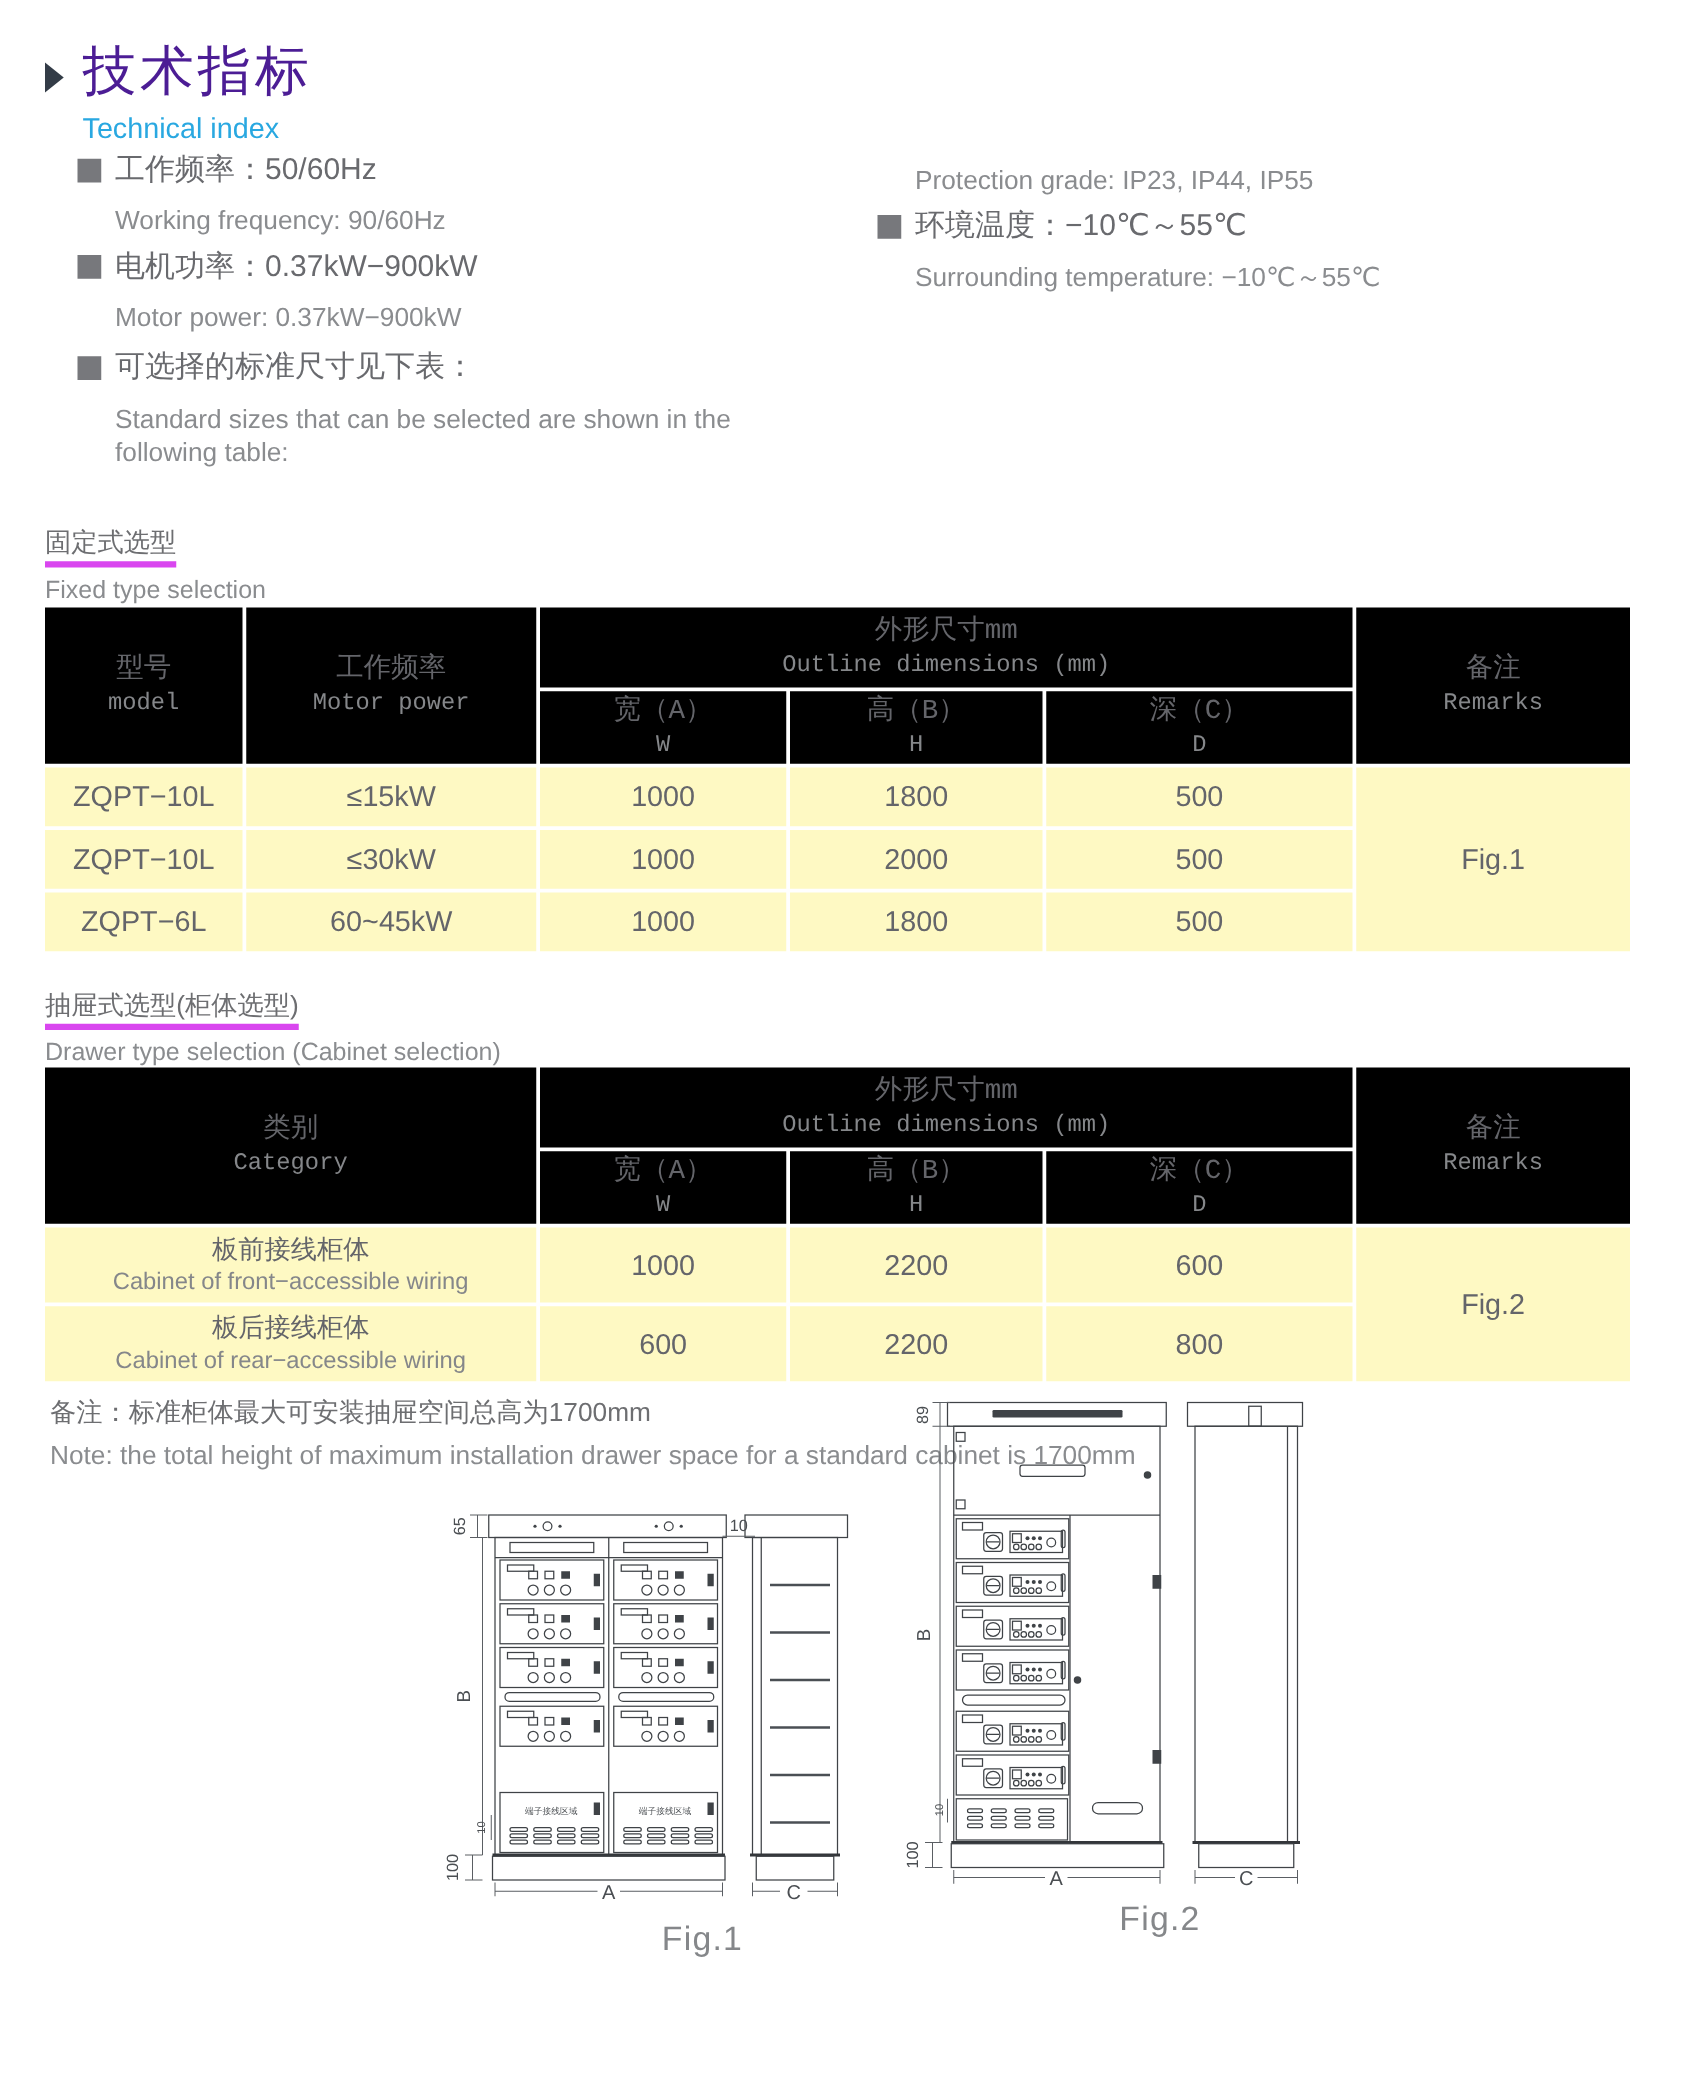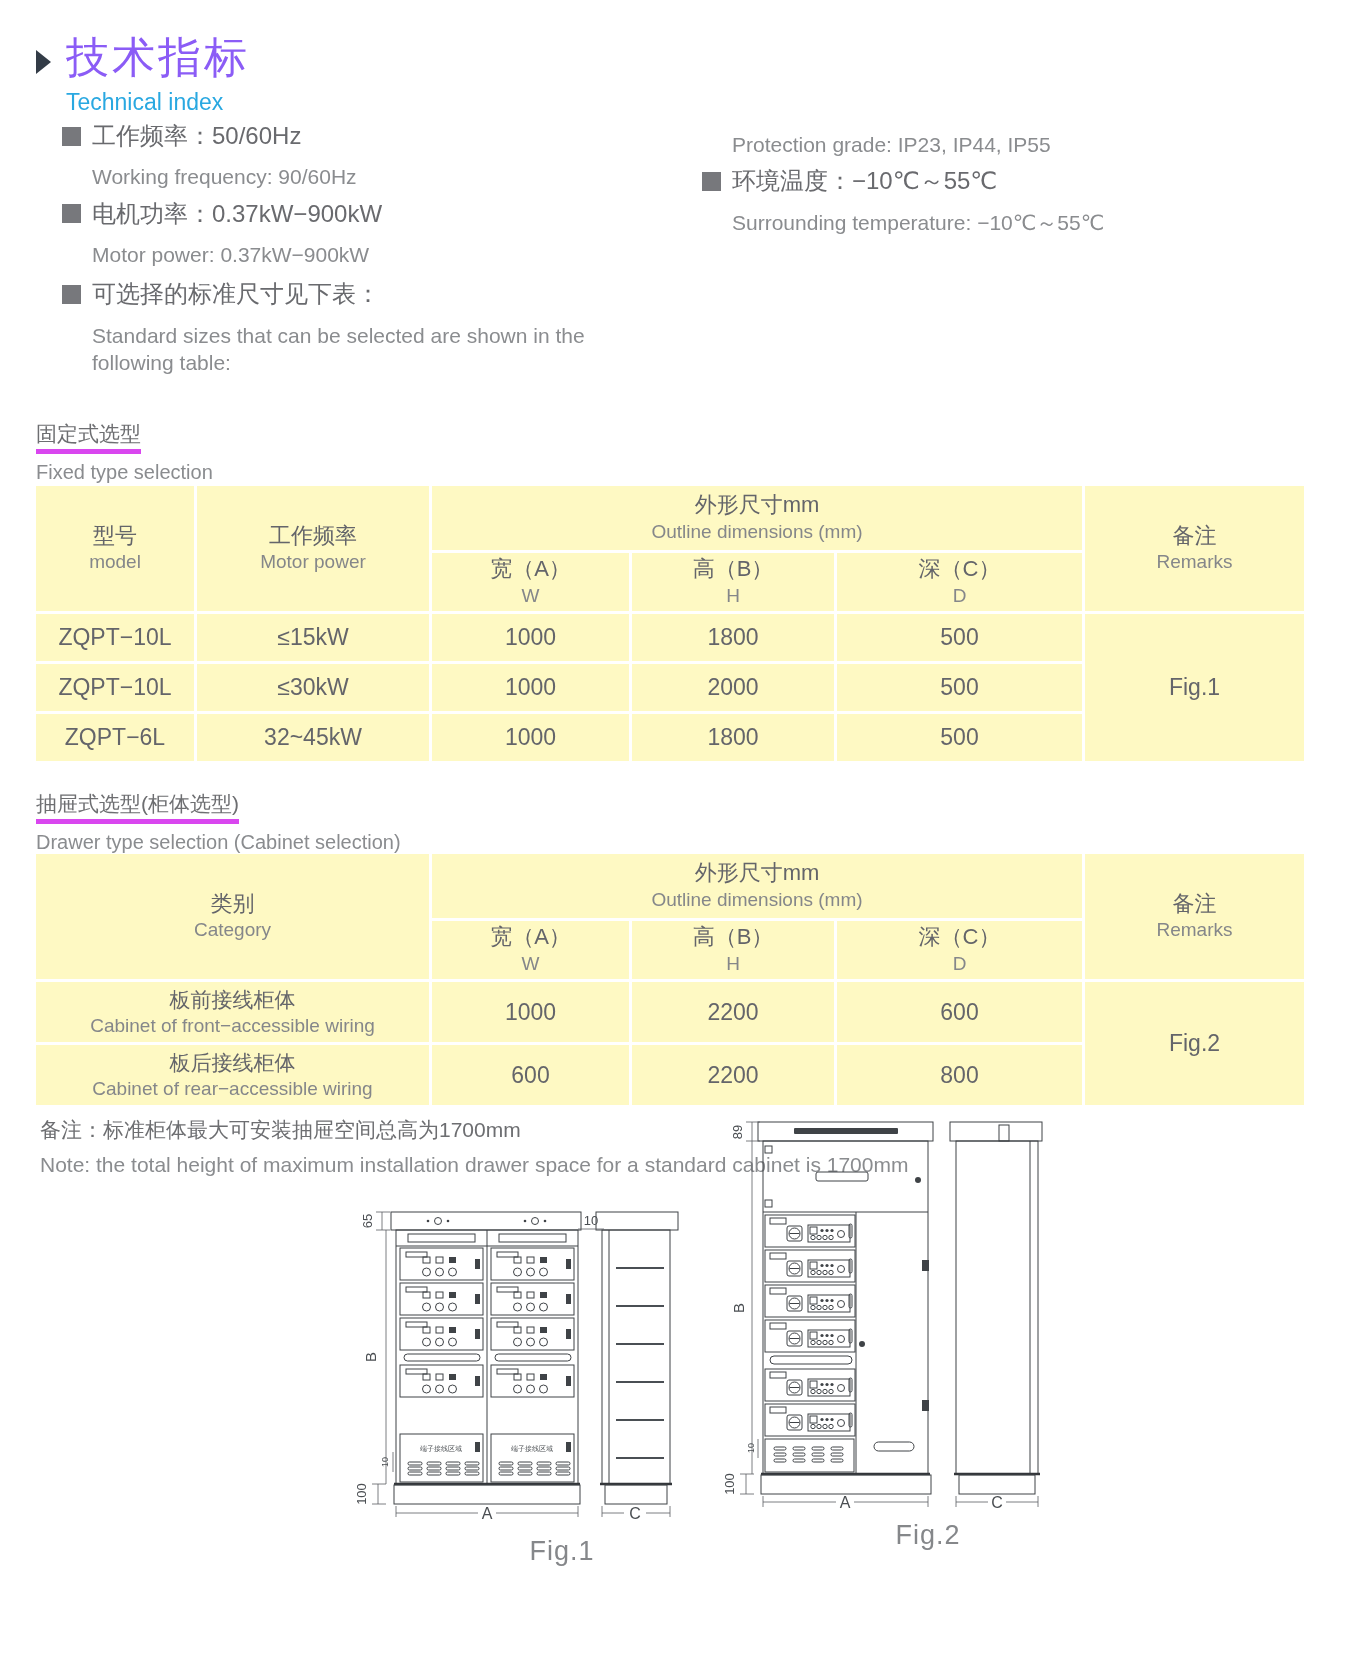--- a/index.html
+++ b/index.html
@@ -3,42 +3,42 @@
 <meta charset="utf-8">
 <style>
   html,body{margin:0;padding:0;background:#ffffff;}
   .page{position:relative;width:1357px;height:1660px;background:#fff;overflow:hidden;
         font-family:"Liberation Sans","DejaVu Sans",sans-serif;color:#6d6e71;}
 
   
   .title-block{position:absolute;left:36px;top:34px;}
   .title-arrow{position:absolute;left:0;top:16px;width:0;height:0;
                border-left:15px solid #333c47;border-top:12px solid transparent;border-bottom:12px solid transparent;}
-  .title-zh{margin-left:30px;font-size:43px;line-height:1.1;color:#8b5cf6;letter-spacing:3px;}
+  .title-zh{margin-left:30px;font-size:43px;line-height:1.1;color:#4c1d95;letter-spacing:3px;}
   .title-en{margin-left:30px;font-size:23px;color:#29a8e1;margin-top:8px;}
 
   
   .specs-col{position:absolute;width:600px;}
   .specs-left{left:62px;top:120px;}
   .specs-right{left:702px;top:120px;}
   .spec{margin-bottom:7px;}
   .spec-zh{display:flex;align-items:center;gap:11px;font-size:24px;color:#696a6e;line-height:1.35;}
   .bullet{width:19px;height:19px;background:#77787c;flex:0 0 auto;}
   .spec-en{font-size:21px;color:#8a8c8f;margin:11px 0 0 30px;line-height:1.3;}
   .spec-gap{margin-top:10px;}
 
   
   .section{position:absolute;left:36px;}
   .sec-zh{font-size:21px;color:#6d6e71;display:inline-block;border-bottom:5px solid #d946ef;padding-bottom:1px;}
   .sec-en{font-size:20px;color:#8a8c8f;margin-top:7px;text-align:center;}
 
   
   table.tbl{position:absolute;left:33px;border-collapse:separate;border-spacing:3px;table-layout:fixed;width:1274px;}
   .tbl td{text-align:center;vertical-align:middle;padding:2px;}
-  .tbl .hd{background:#fef9c3;}
+  .tbl .hd{background:#000000;font-family:Liberation Mono, monospace;}
   .tbl .bd{background:#fef9c3;}
   .hz{font-size:22px;color:#64656a;line-height:1.3;}
   .he{font-size:19px;color:#85878a;line-height:1.3;}
   .bv{font-size:23px;color:#64656a;}
   .cz{font-size:21px;color:#64656a;line-height:1.3;}
   .ce{font-size:19px;color:#85878a;line-height:1.25;}
   .hr1{height:60px;} .hr2{height:54px;} .br1{height:43px;} .br2{height:56px;}
 
   
   .note{position:absolute;left:40px;top:1116px;}
@@ -167,21 +167,21 @@
     </tr>
     <tr>
       <td class="bd bv br1">ZQPT−10L</td>
       <td class="bd bv">≤30kW</td>
       <td class="bd bv">1000</td>
       <td class="bd bv">2000</td>
       <td class="bd bv">500</td>
     </tr>
     <tr>
       <td class="bd bv br1">ZQPT−6L</td>
-      <td class="bd bv">32~45kW</td>
+      <td class="bd bv">60~45kW</td>
       <td class="bd bv">1000</td>
       <td class="bd bv">1800</td>
       <td class="bd bv">500</td>
     </tr>
   </tbody>
     </table>
 
   <div class="section" style="top:790px;">
     <div><span class="sec-zh">抽屉式选型(柜体选型)</span></div>
     <div class="sec-en">Drawer type selection (Cabinet selection)</div>

